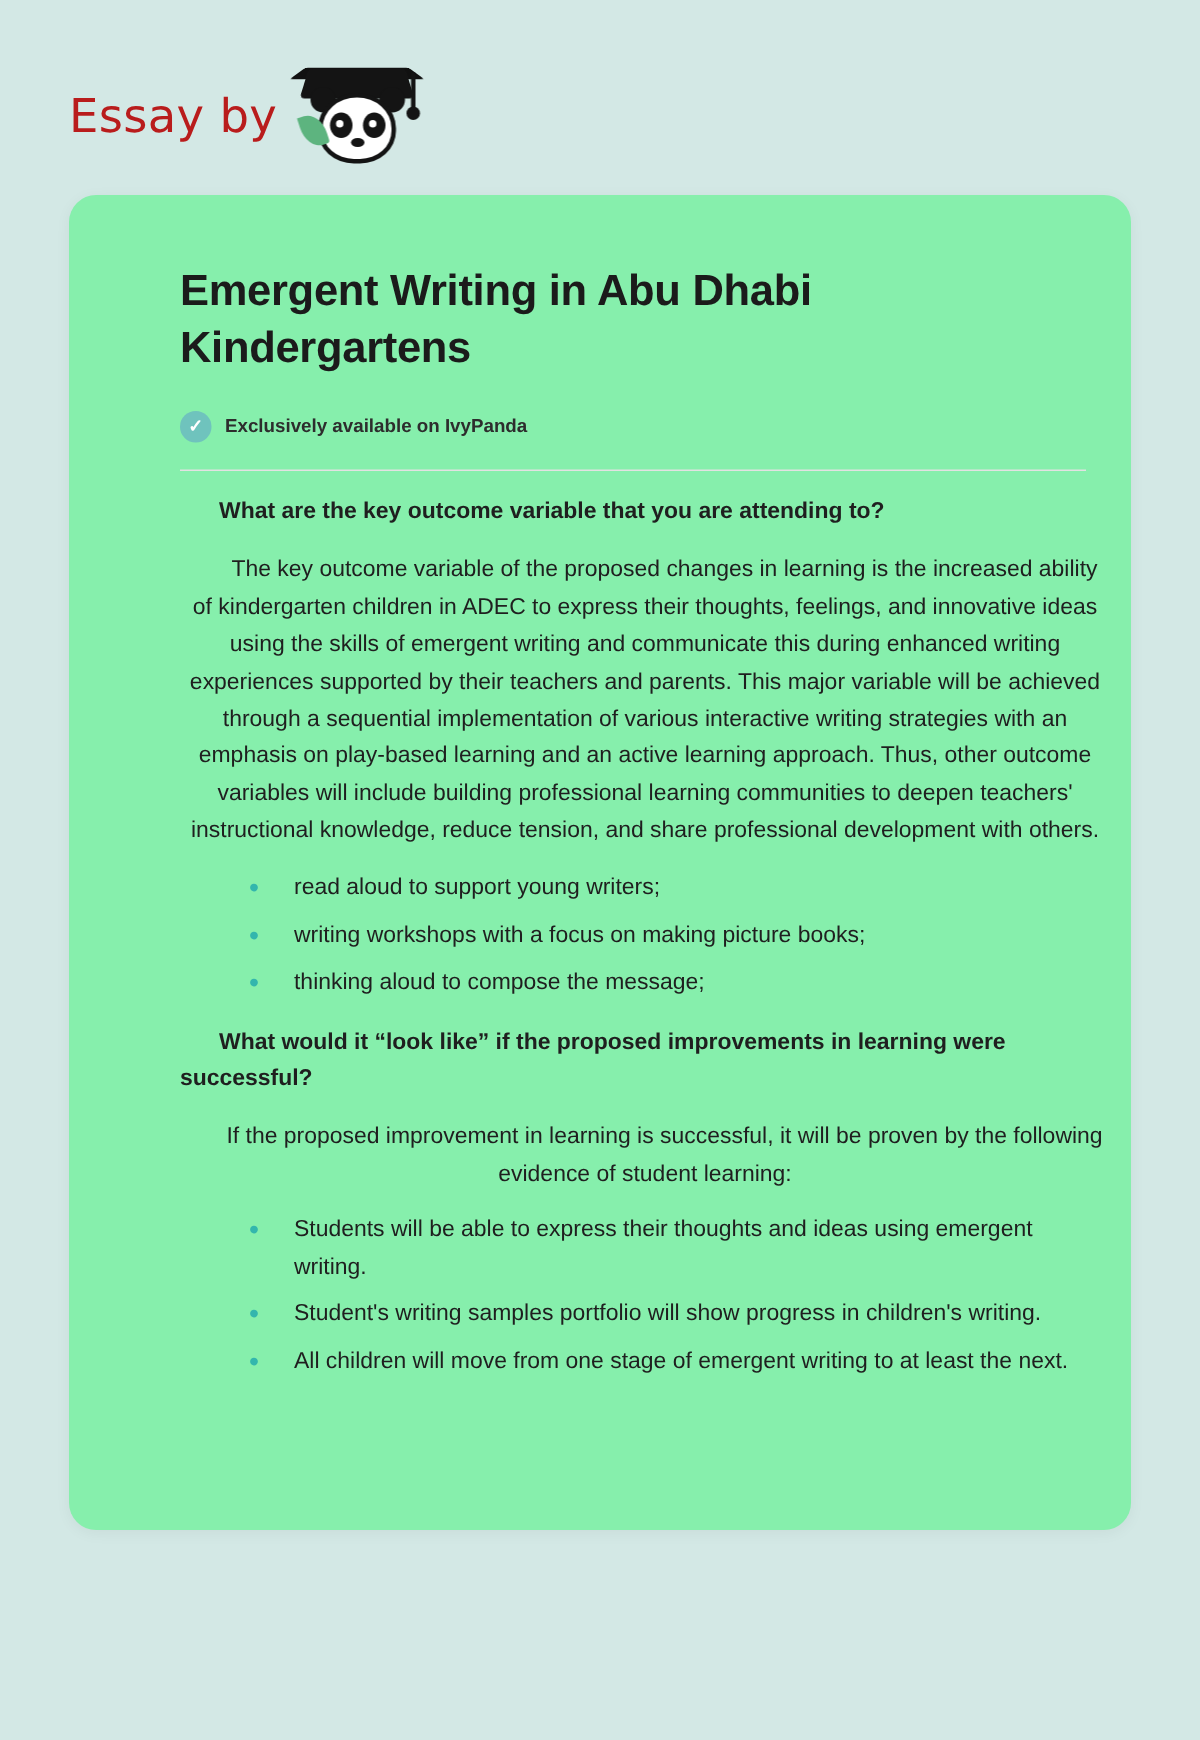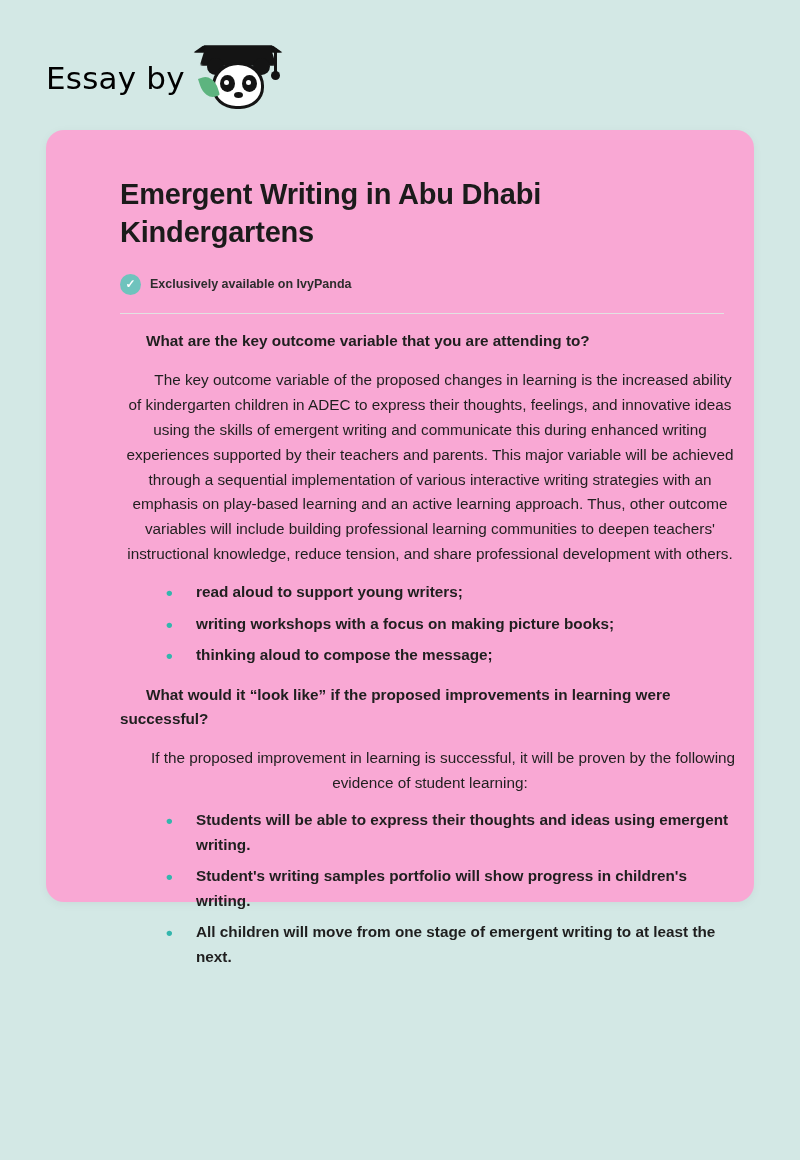--- a/index.html
+++ b/index.html
@@ -24,21 +24,21 @@
   
   .brand {
     display: flex;
     align-items: center;
     gap: 10px;
     padding: 36px 0 0 46px;
     height: 120px;
   }
   .brand-essay {
     font-size: 31px;
-    color: #000000;
+    color: #b91c1c;
     font-family: "DejaVu Sans", sans-serif;
     letter-spacing: .2px;
   }
   .brand-logo {
     display: flex;
     align-items: center;
     gap: 4px;
   }
   .panda-mark {
     width: 86px;
@@ -137,22 +137,22 @@
     font-size: 14px;
     vertical-align: super;
     font-family: "DejaVu Sans", sans-serif;
   }
   
   .card {
     position: absolute;
     left: 46px;
     top: 130px;
     width: 708px;
-    height: 772px;
-    background: #f9a8d4;
+    height: 890px;
+    background: #86efac;
     border-radius: 18px;
     box-shadow: 0 2px 10px rgba(0,0,0,0.05);
     padding: 40px 35px 20px 28px;
   }
   .doc-title {
     font-size: 29px;
     font-weight: bold;
     line-height: 1.32;
     color: #1b1b1b;
     margin: 5px 0 0 46px;
@@ -207,21 +207,20 @@
   ul.bullets {
     margin: 13px 0 0 0;
     padding-left: 46px;
     list-style: none;
   }
   ul.bullets li {
     position: relative;
     margin: 0 0 7px 0;
     padding-left: 30px;
     line-height: 1.6;
-    font-weight: bold;
   }
   ul.bullets li:before {
     content: "•";
     position: absolute;
     left: 0;
     top: -1px;
     color: #33b6ad;
     font-size: 19px;
     line-height: 1.5;
   }

